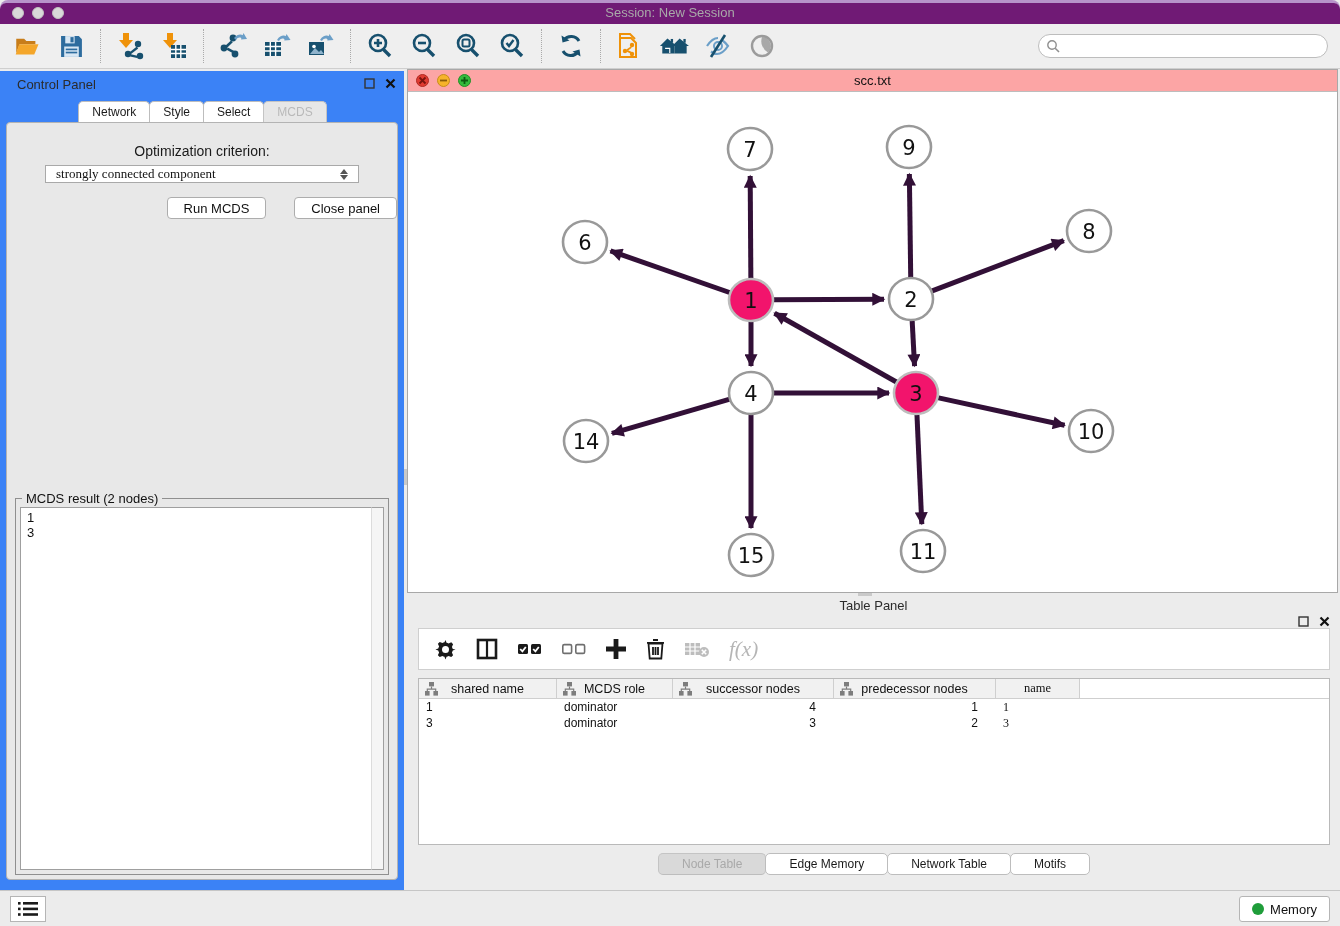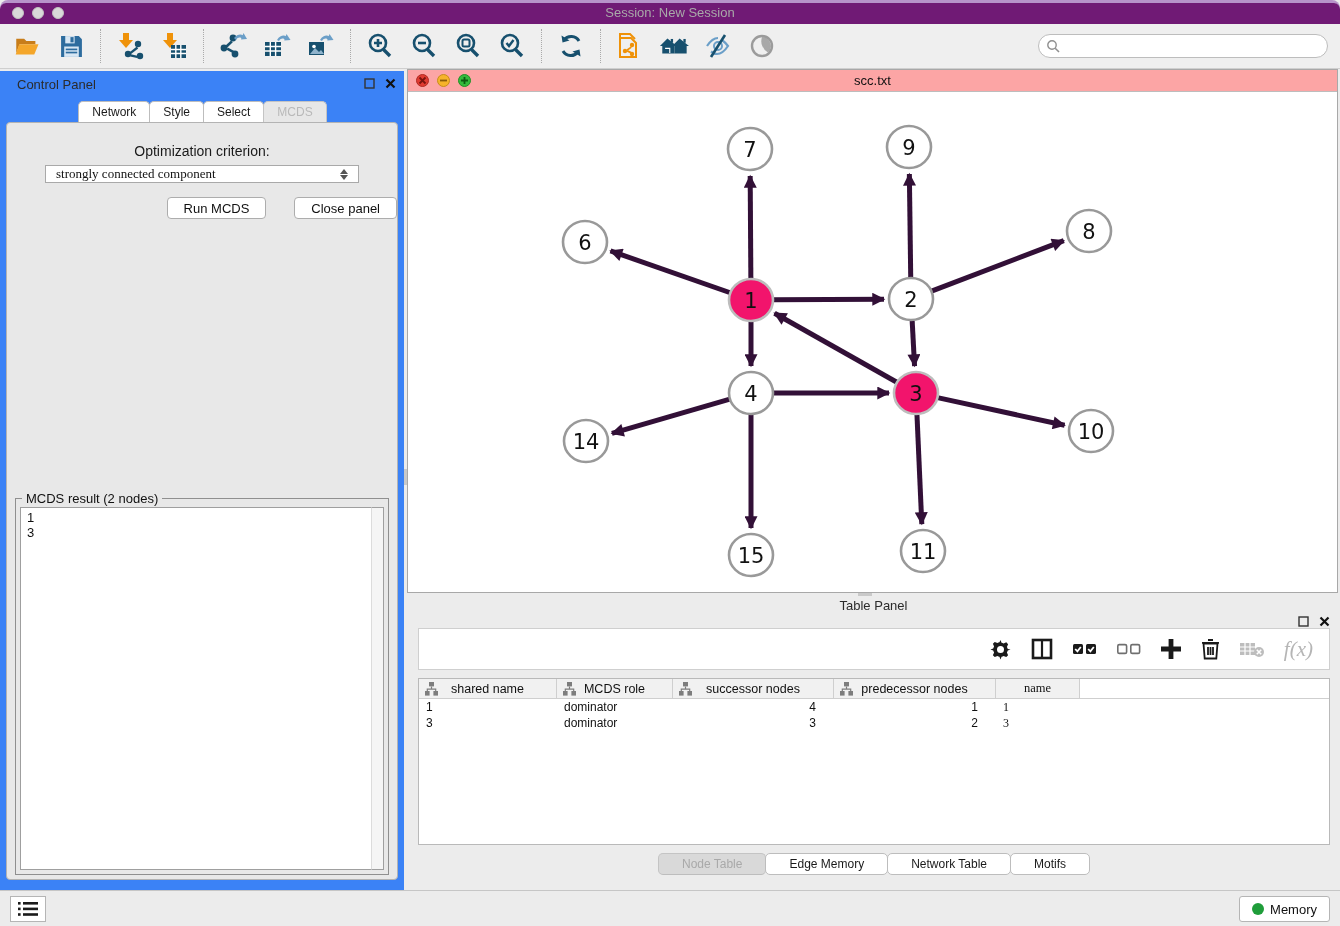--- a/index.html
+++ b/index.html
@@ -74,21 +74,21 @@
 
   
   .v-split-handle { position:absolute; left:404px; top:466px; width:3px; height:16px; background:#c9c9c9; }
   .h-split-handle { position:absolute; left:858px; top:590px; width:14px; height:3px; background:#c9c9c9; }
 
   
   #table-panel { position:absolute; left:407px; top:595px; right:0; bottom:36px; background:#ececec; }
   .tp-header { height:26px; display:flex; align-items:center; padding:0 10px;flex-direction:column; }
   .tp-header .ph-title { font-size:13px; color:#2b2b2b; }
   .tp-toolbar { position:absolute; top:30px; left:11px; right:10px; height:42px; background:#fff;
-                border:1px solid #cfcfcf; display:flex; align-items:center; gap:20px; padding:0 16px;justify-content:flex-end; }
+                border:1px solid #cfcfcf; display:flex; align-items:center; gap:20px; padding:0 16px; }
   .tp-tool { display:flex; align-items:center; justify-content:center; cursor:pointer; }
   .fx-label { font-family:"Liberation Serif", serif; font-style:italic; font-size:21px; color:#b5b5b5; }
   .data-table { position:absolute; top:80px; left:11px; right:10px; bottom:45px; background:#fff;
                 border:1px solid #b9b9b9; overflow:hidden; }
   .thead { display:flex; height:20px; background:#f1f1f1; border-bottom:1px solid #cfcfcf; }
   .thcell { display:flex; align-items:center; justify-content:center; gap:6px; font-size:12.5px; color:#111;
             border-right:1px solid #cfcfcf; position:relative; }
   .thcell .hier { position:absolute; left:6px; top:3px; }
   .thcell.filler { border-right:none; background:#fff; flex:1; }
   .c0 { width:138px; } .c1 { width:116px; } .c2 { width:161px; } .c3 { width:162px; } .c4 { width:84px;font-family:Liberation Serif, serif; }

